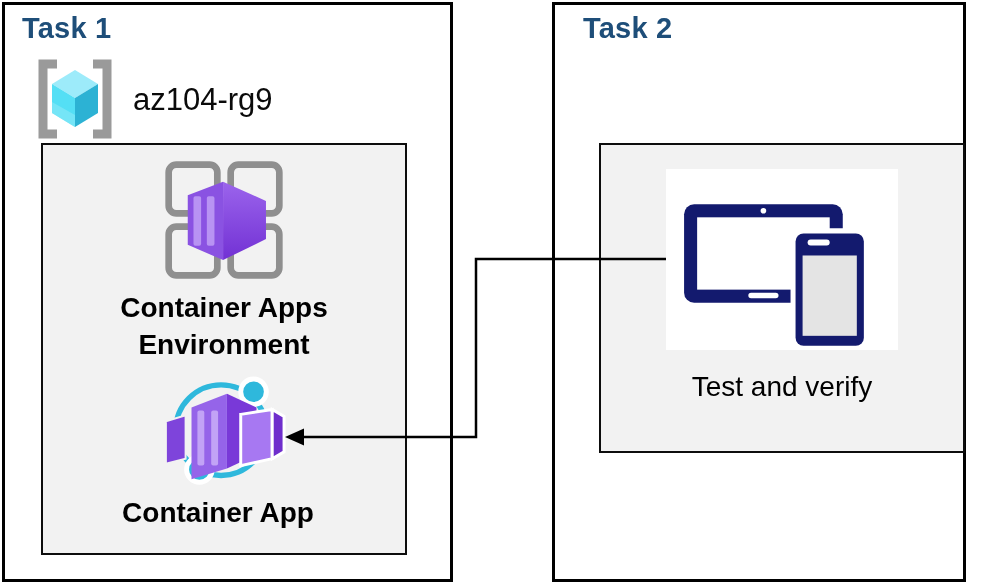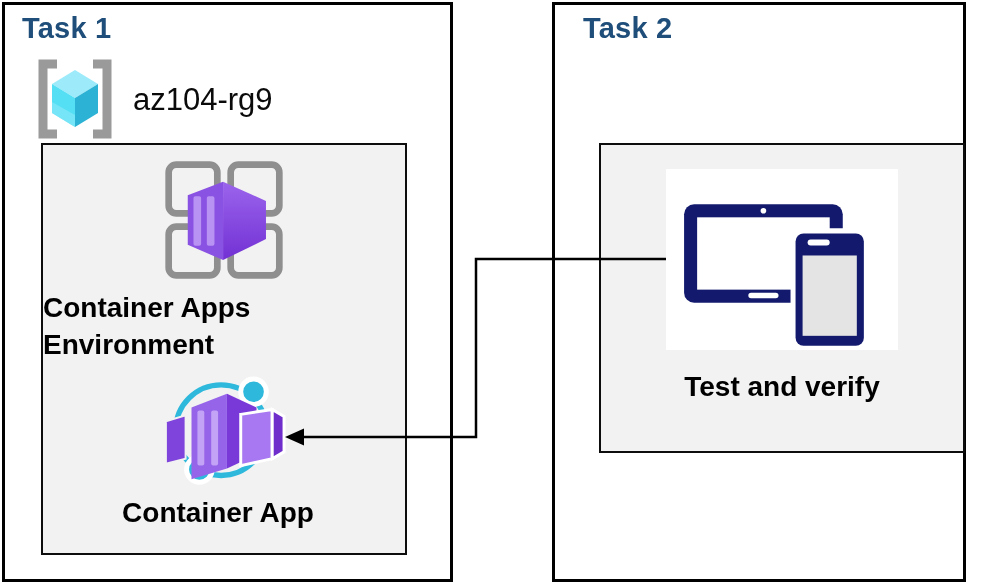--- a/index.html
+++ b/index.html
@@ -22,34 +22,34 @@
     position:absolute;left:128px;top:52px;height:86px;display:flex;align-items:center;
     font-size:31px;font-weight:normal;color:#0a0a0a;
   }
   .panel{
     position:absolute;box-sizing:border-box;border:2px solid #0d0d0d;background:#F2F2F2;
   }
   .panel.p1{left:36px;top:138px;width:366px;height:412px;}
   .panel.p2{left:44px;top:138px;width:366px;height:310px;}
   .cae-icon{position:absolute;top:13px;left:50%;transform:translateX(-50%);width:124px;height:124px;}
   .cae-label{
-    position:absolute;top:144px;left:0;right:0;text-align:left;
+    position:absolute;top:144px;left:0;right:0;text-align:center;
     font-size:28px;line-height:37px;font-weight:bold;
   }
   .cae-label span{display:inline-block;max-width:320px;}
   .app-icon{position:absolute;top:230px;left:50%;transform:translateX(-50%);width:128px;height:112px;}
   .app-label{
     position:absolute;top:352px;left:0;right:12px;text-align:center;
     font-size:28px;font-weight:bold;
   }
   .device-card{position:absolute;left:65px;top:24px;width:232px;height:181px;background:#fff;}
   .device-card svg{display:block;width:100%;height:100%;}
   .verify-label{
     position:absolute;top:226px;left:0;right:0;text-align:center;
-    font-size:28px;font-weight:bold;
+    font-size:28px;font-weight:normal;
   }
   .connector-overlay{
     position:absolute;left:0;top:0;width:1006px;height:584px;z-index:5;pointer-events:none;
   }
 </style>
 </head>
 <body>
 
 <div class="page">
 

